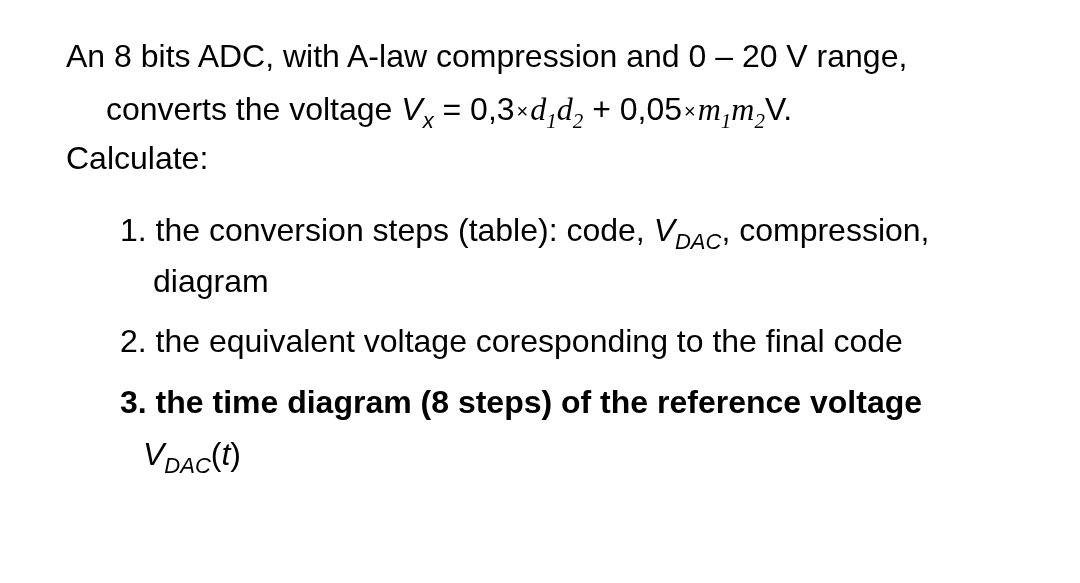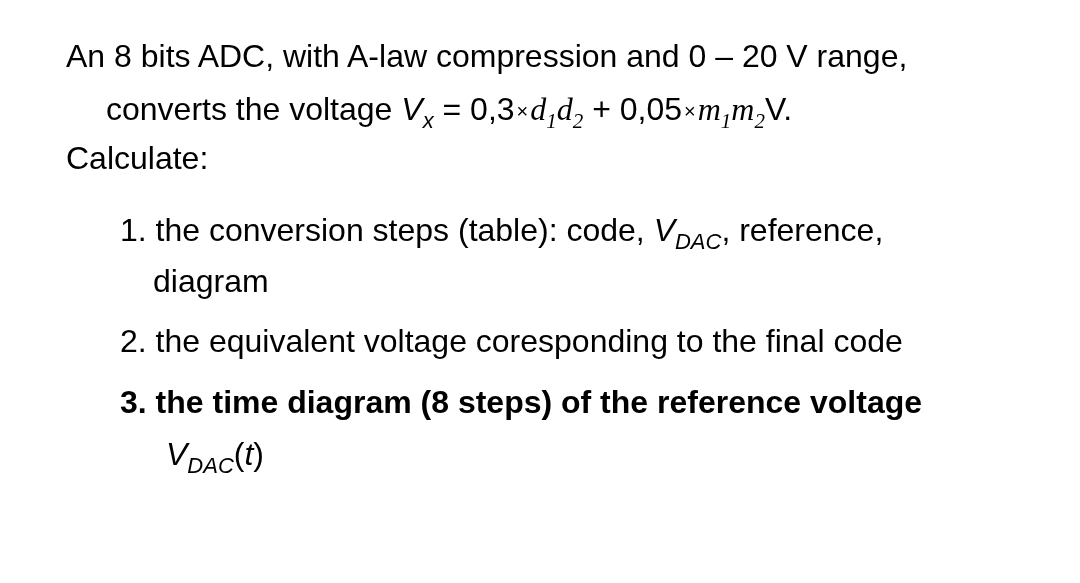--- a/index.html
+++ b/index.html
@@ -59,31 +59,31 @@
     <span>converts the voltage </span><span><span class="it">V</span><span class="sub-it">x</span><span> = 0,3</span><span class="times">×</span><span class="serif-it">d</span><span class="sub-serif">1</span><span class="serif-it">d</span><span class="sub-serif">2</span><span> + 0,05</span><span class="times">×</span><span class="serif-it">m</span><span class="sub-serif">1</span><span class="serif-it">m</span><span class="sub-serif">2</span><span>V.</span></span>
   </div>
 
   <div class="line" style="left:66px; top:139px;">
     <span>Calculate:</span>
   </div>
 
   <div>
 
     <div class="line" style="left:120px; top:211px;">
-      <span>1.</span><span> the conversion steps (table): code, </span><span class="it">V</span><span class="sub-it">DAC</span><span>, reference,</span>
+      <span>1.</span><span> the conversion steps (table): code, </span><span class="it">V</span><span class="sub-it">DAC</span><span>, compression,</span>
     </div>
     <div class="line" style="left:153px; top:262px;">
       <span>diagram</span>
     </div>
 
     <div class="line" style="left:120px; top:322px;">
       <span>2.</span><span> the equivalent voltage coresponding to the final code</span>
     </div>
 
     <div class="line" style="left:120px; top:383px;font-weight:bold;">
       <span>3.</span><span> the time diagram (8 steps) of the reference voltage</span>
     </div>
-    <div class="line" style="left:166px; top:435px;text-align:center;">
+    <div class="line" style="left:143px; top:435px;text-align:center;">
       <span class="it">V</span><span class="sub-it">DAC</span><span>(</span><span class="it">t</span><span>)</span>
     </div>
 
   </div>
 </div>
 
 </body></html>

